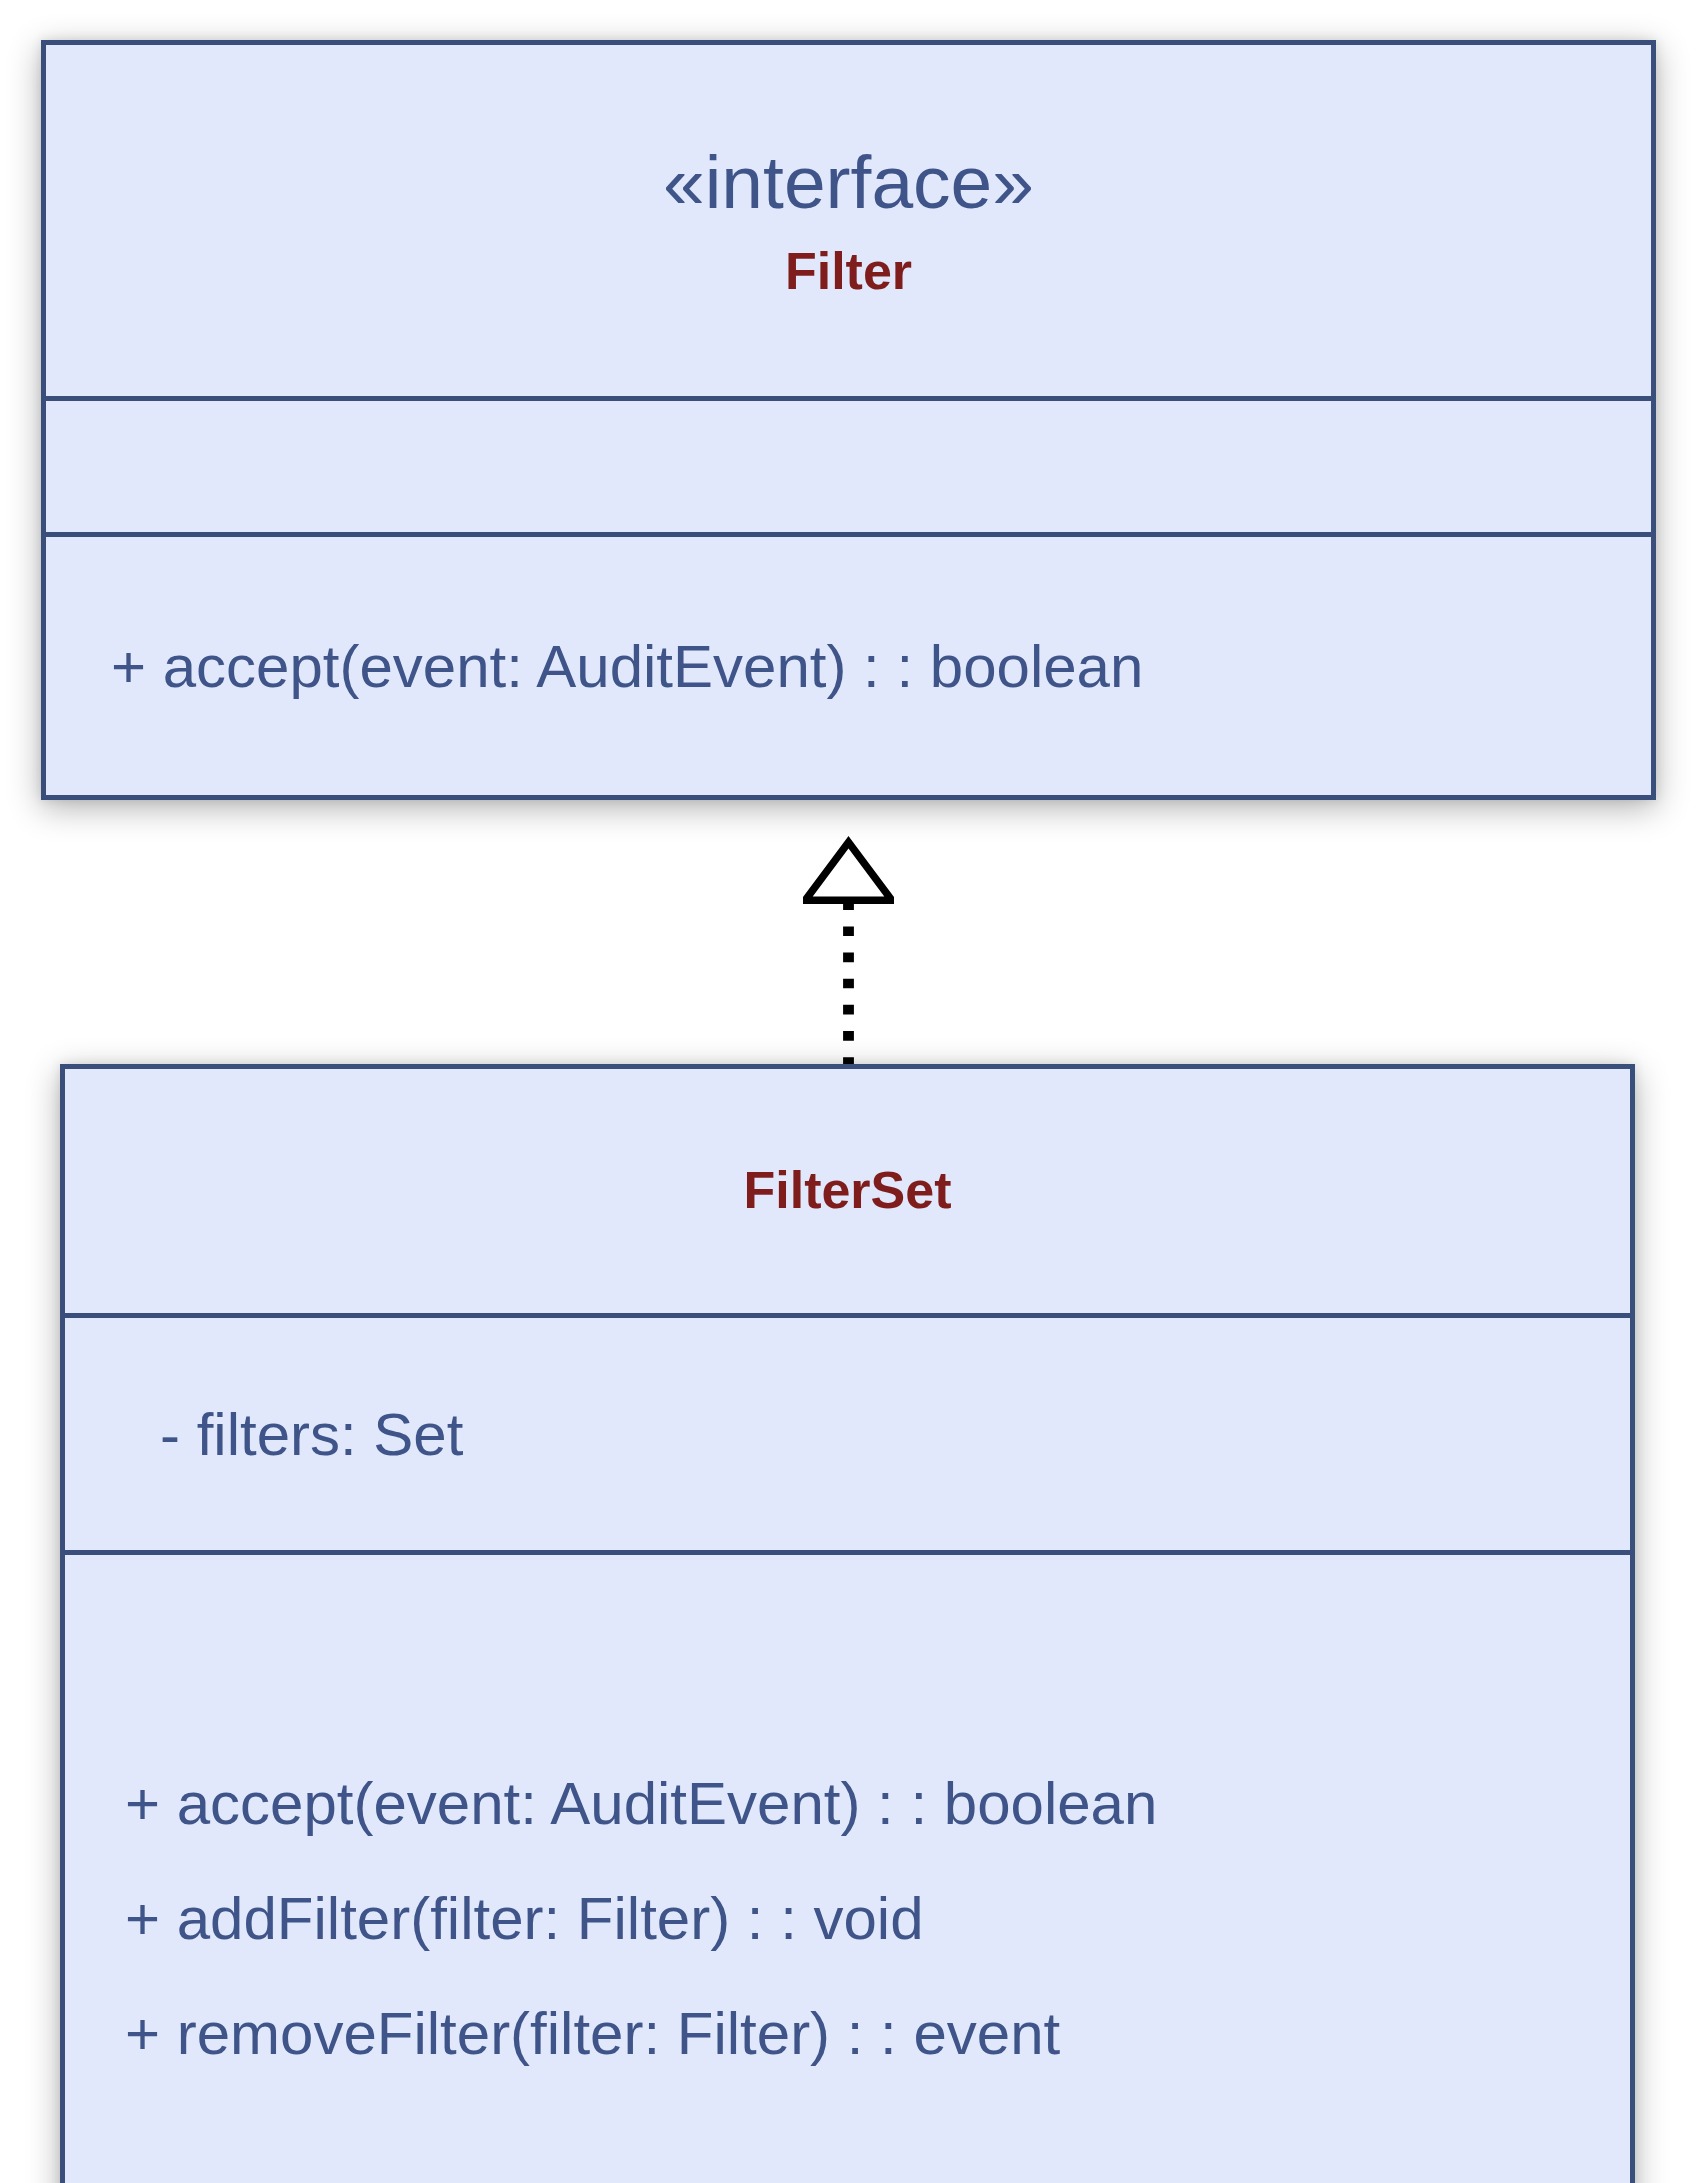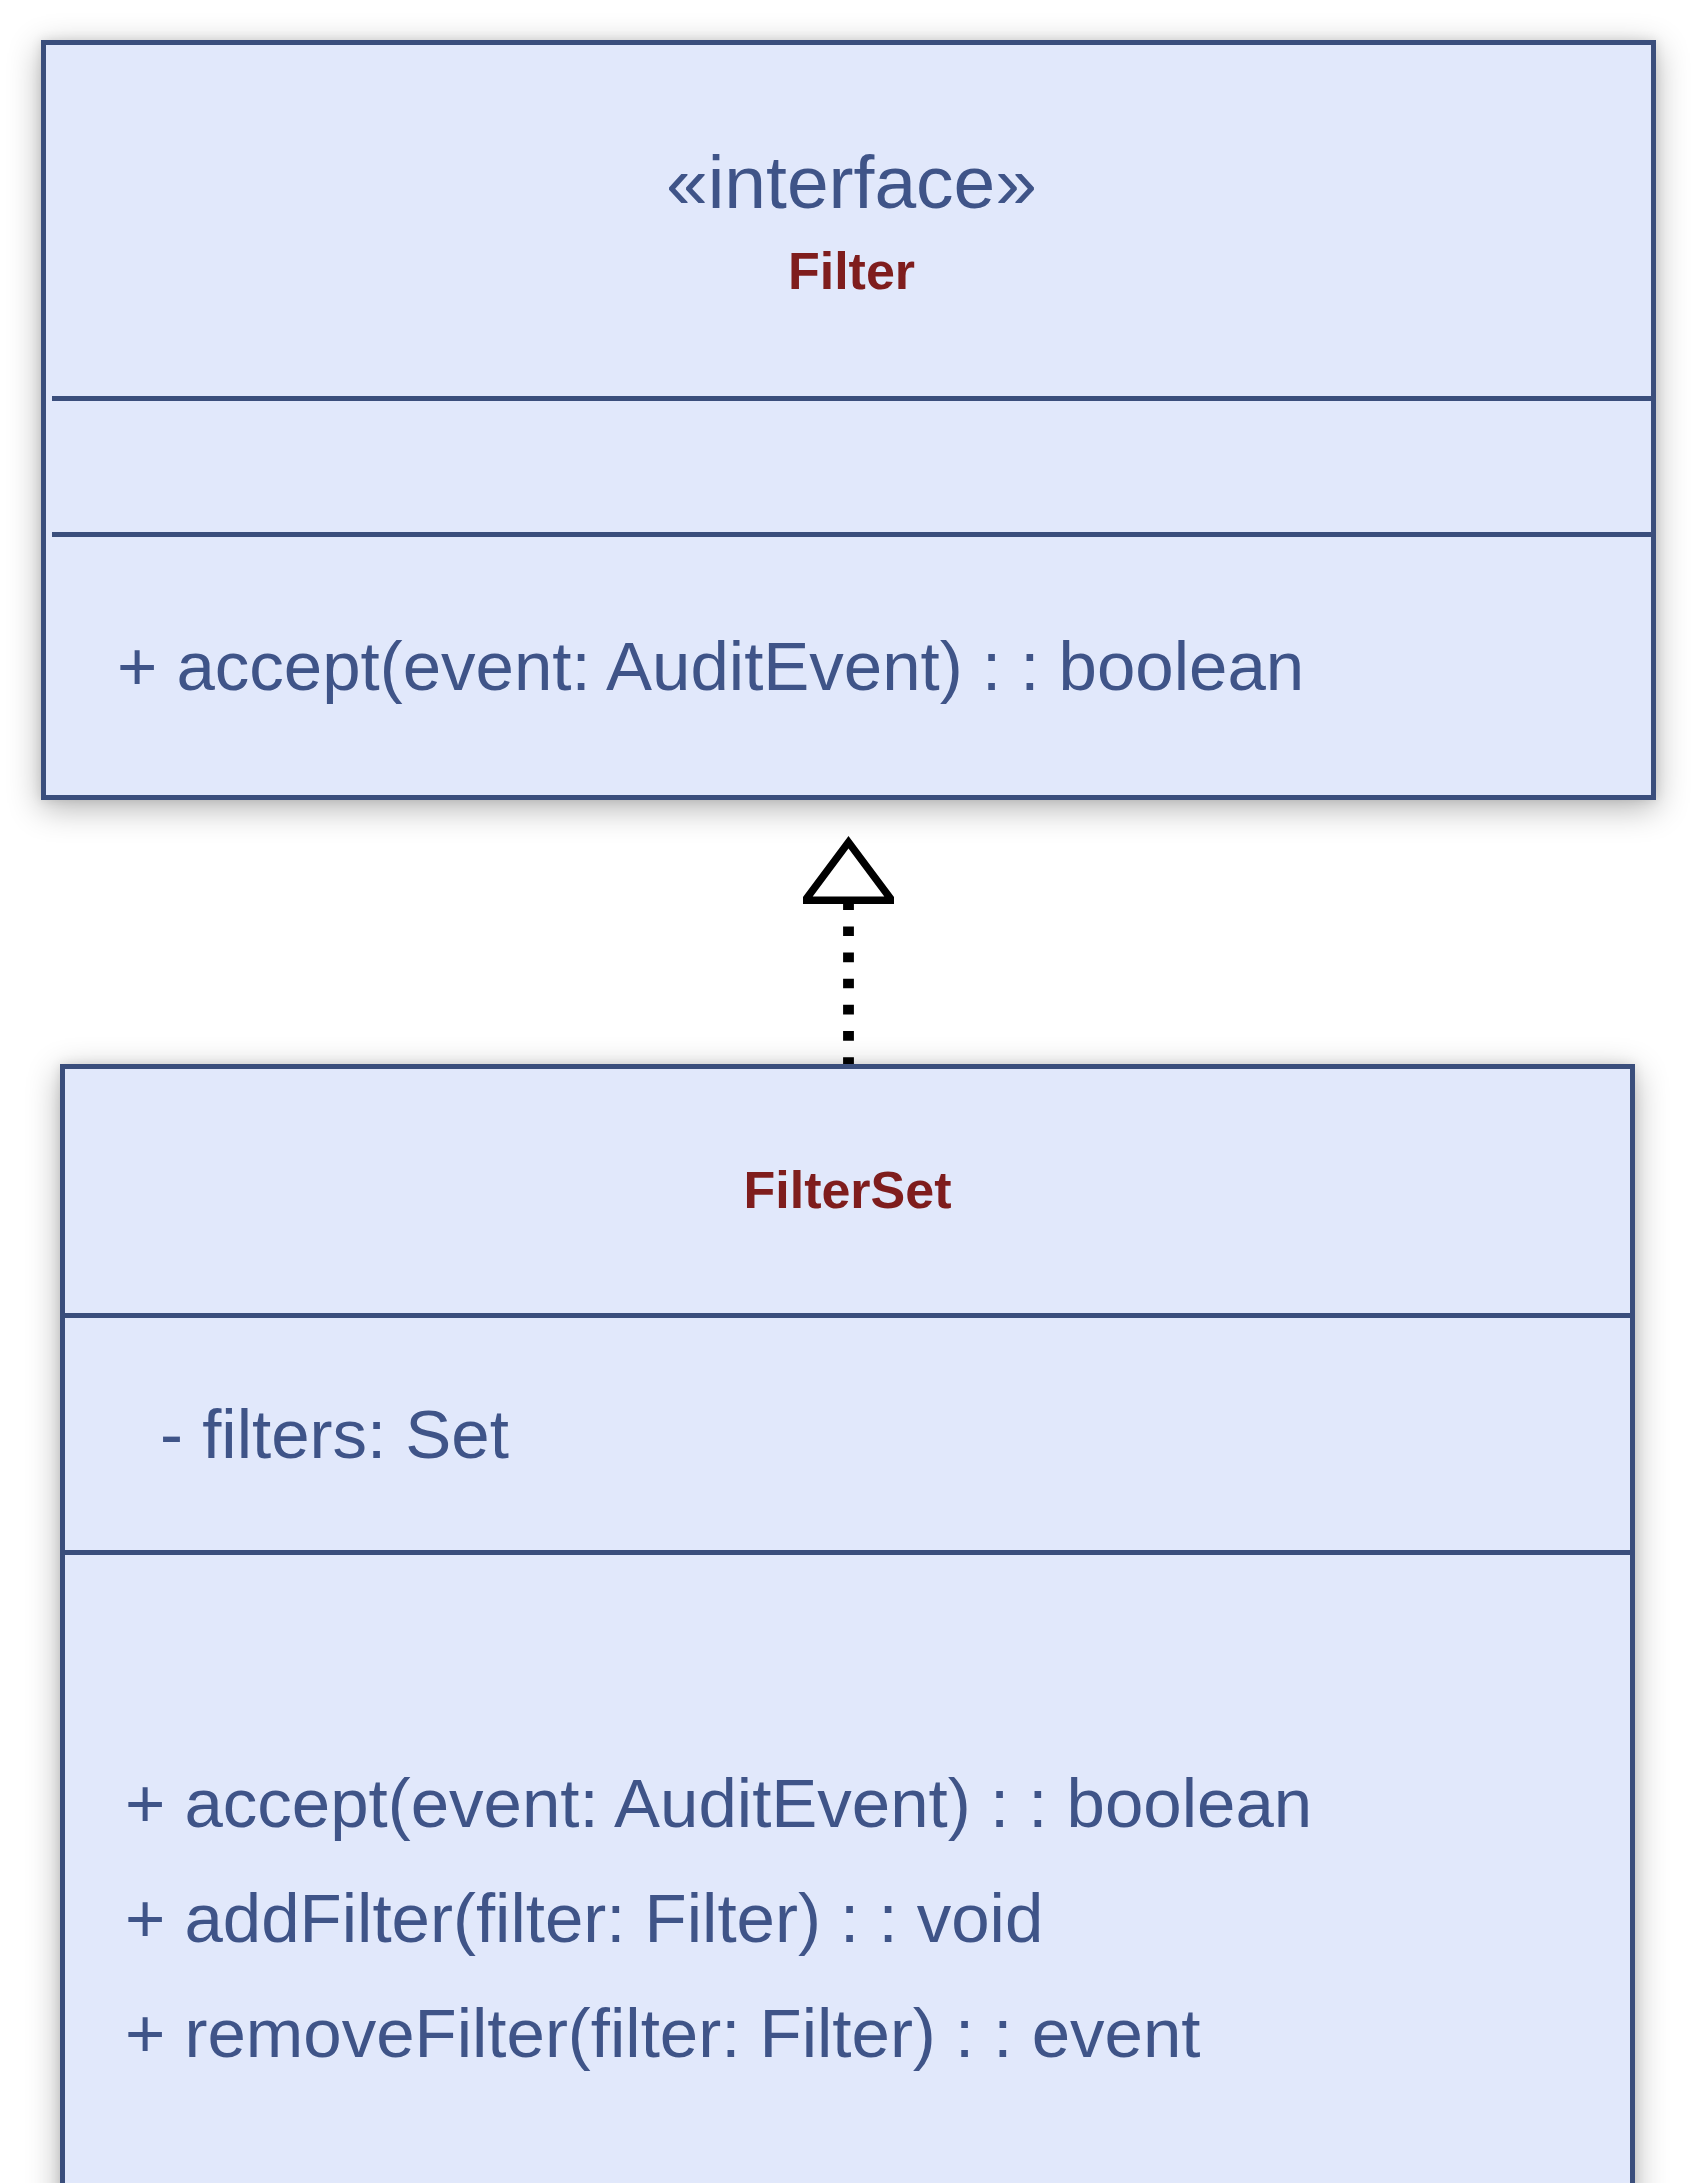--- a/index.html
+++ b/index.html
@@ -31,21 +31,20 @@
   }
   .compartment + .compartment {
     border-top: 5.7px solid #3a4e7c;
   }
   
   #filter-box {
     left: 41px;
     top: 40px;
     width: 1615px;
     height: 760px;
-    padding-left: 6px;
   }
   #filter-box .header {
     height: 351px;
     align-items: center;
     gap: 17px;
   }
   #filter-box .attributes {
     height: 136px;
   }
   #filter-box .methods {
@@ -77,21 +76,21 @@
     color: #3f5488;
     line-height: 1.15;
   }
   .class-name {
     font-size: 52px;
     font-weight: bold;
     color: #7f1d1d;
     line-height: 1.15;
   }
   .member {
-    font-size: 69px;
+    font-size: 60px;
     color: #3f5488;
     line-height: 115px;
     white-space: nowrap;
   }
   
   #realization-arrow {
     position: absolute;
     left: 803px;
     top: 799px;
     width: 91px;

